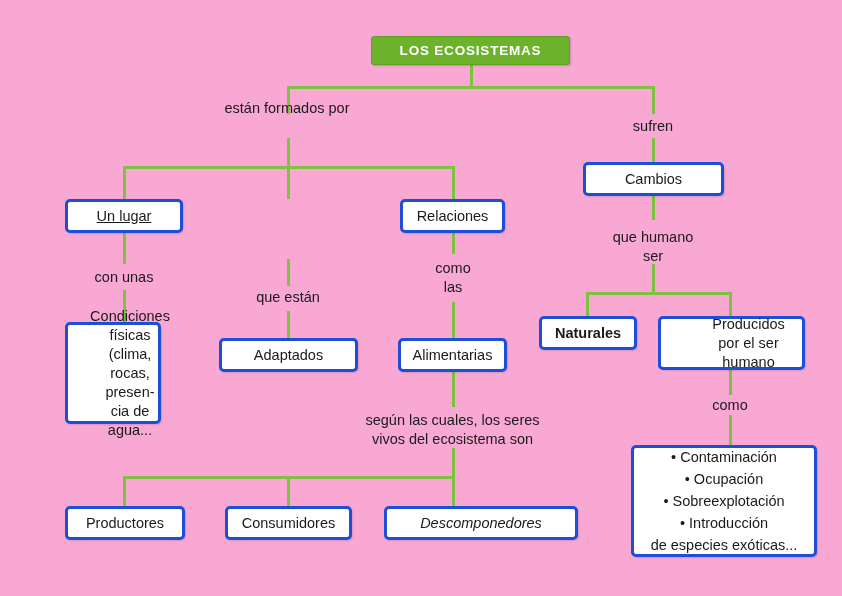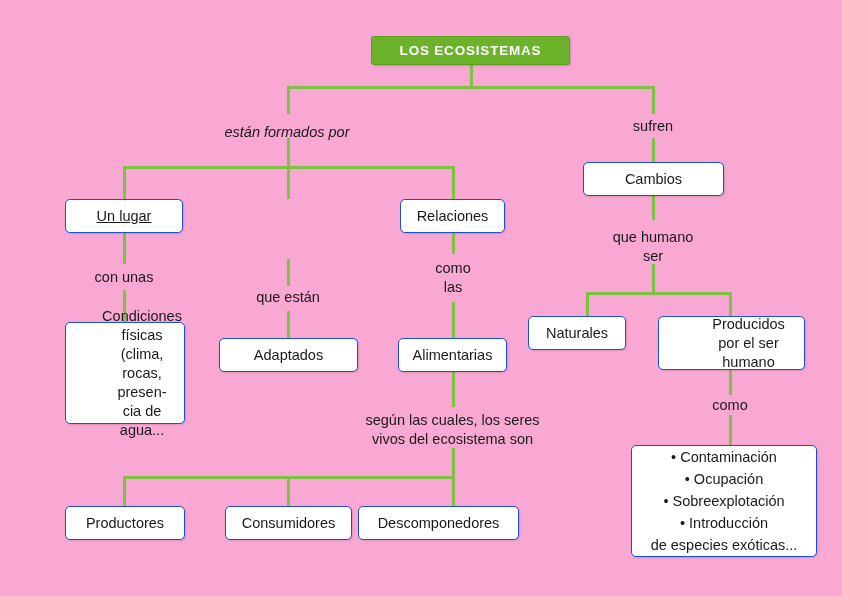--- a/index.html
+++ b/index.html
@@ -25,21 +25,21 @@
     background: #7dc242;
   }
   .line.v { width: 3px; }
   .line.h { height: 3px; }
 
   
   .node {
     position: absolute;
     box-sizing: border-box;
     background: #ffffff;
-    border: 1px solid #1d4ed8;
+    border: 3px solid #1d4ed8;
     border-radius: 5px;
     box-shadow: 1px 1px 2px rgba(0,0,0,0.13);
     display: flex;
     align-items: center;
     justify-content: center;
     text-align: center;
     font-size: 14.5px;
     line-height: 19px;
     color: #1a1a1a;
     padding: 2px 6px;
@@ -119,47 +119,47 @@
 
   <div class="node title" style="left:371px; top:36px; width:199px; height:29px;">LOS ECOSISTEMAS</div>
 
   <div class="node" style="left:65px; top:199px; width:118px; height:34px;text-decoration:underline;">Un lugar</div>
 
 
   <div class="node" style="left:400px; top:199px; width:105px; height:34px;">Relaciones</div>
 
   <div class="node" style="left:583px; top:162px; width:141px; height:34px;">Cambios</div>
 
-  <div class="node" style="left:65px; top:322px; width:120px; height:102px;padding-left:40px;">Condiciones
+  <div class="node" style="left:65px; top:322px; width:96px; height:102px;padding-left:40px;">Condiciones
 físicas (clima,
 rocas, presen-
 cia de agua...</div>
 
   <div class="node" style="left:219px; top:338px; width:139px; height:34px;">Adaptados</div>
 
   <div class="node" style="left:398px; top:338px; width:109px; height:34px;">Alimentarias</div>
 
-  <div class="node" style="left:528px; top:316px; width:98px; height:34px;">Naturales</div>
+  <div class="node" style="left:539px; top:316px; width:98px; height:34px;font-weight:bold;">Naturales</div>
 
   <div class="node" style="left:658px; top:316px; width:147px; height:54px;padding-left:40px;">Producidos
 por el ser humano</div>
 
   <div class="node" style="left:65px; top:506px; width:120px; height:34px;">Productores</div>
 
   <div class="node" style="left:225px; top:506px; width:127px; height:34px;">Consumidores</div>
 
-  <div class="node" style="left:358px; top:506px; width:161px; height:34px;">Descomponedores</div>
+  <div class="node" style="left:384px; top:506px; width:194px; height:34px;font-style:italic;">Descomponedores</div>
 
   <div class="node bullets" style="left:631px; top:445px; width:186px; height:112px;">• Contaminación
 • Ocupación
 • Sobreexplotación
 • Introducción
 de especies exóticas...</div>
 
-  <div class="caption" style="left:187px; top:123px; width:200px;font-style:italic;">están formados por</div>
+  <div class="caption" style="left:187px; top:99px; width:200px;">están formados por</div>
 
   <div class="caption" style="left:593px; top:117px; width:120px;">sufren</div>
 
   <div class="caption" style="left:64px; top:268px; width:120px;">con unas</div>
 
   <div class="caption" style="left:228px; top:288px; width:120px;">que están</div>
 
   <div class="caption" style="left:394px; top:259px; width:118px;">como
 las</div>
 

